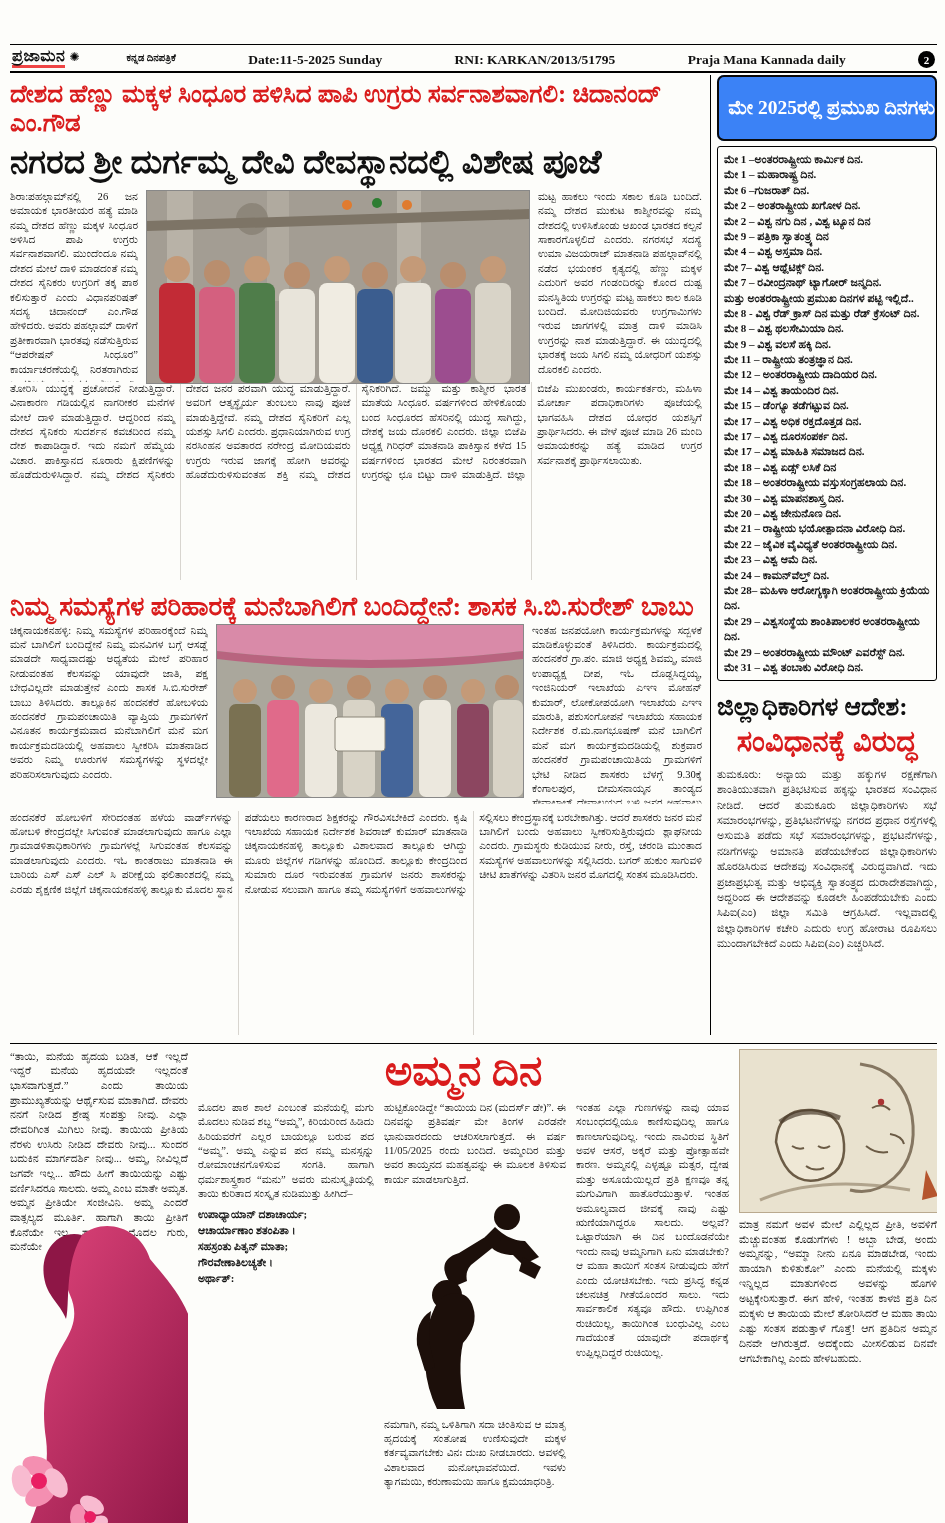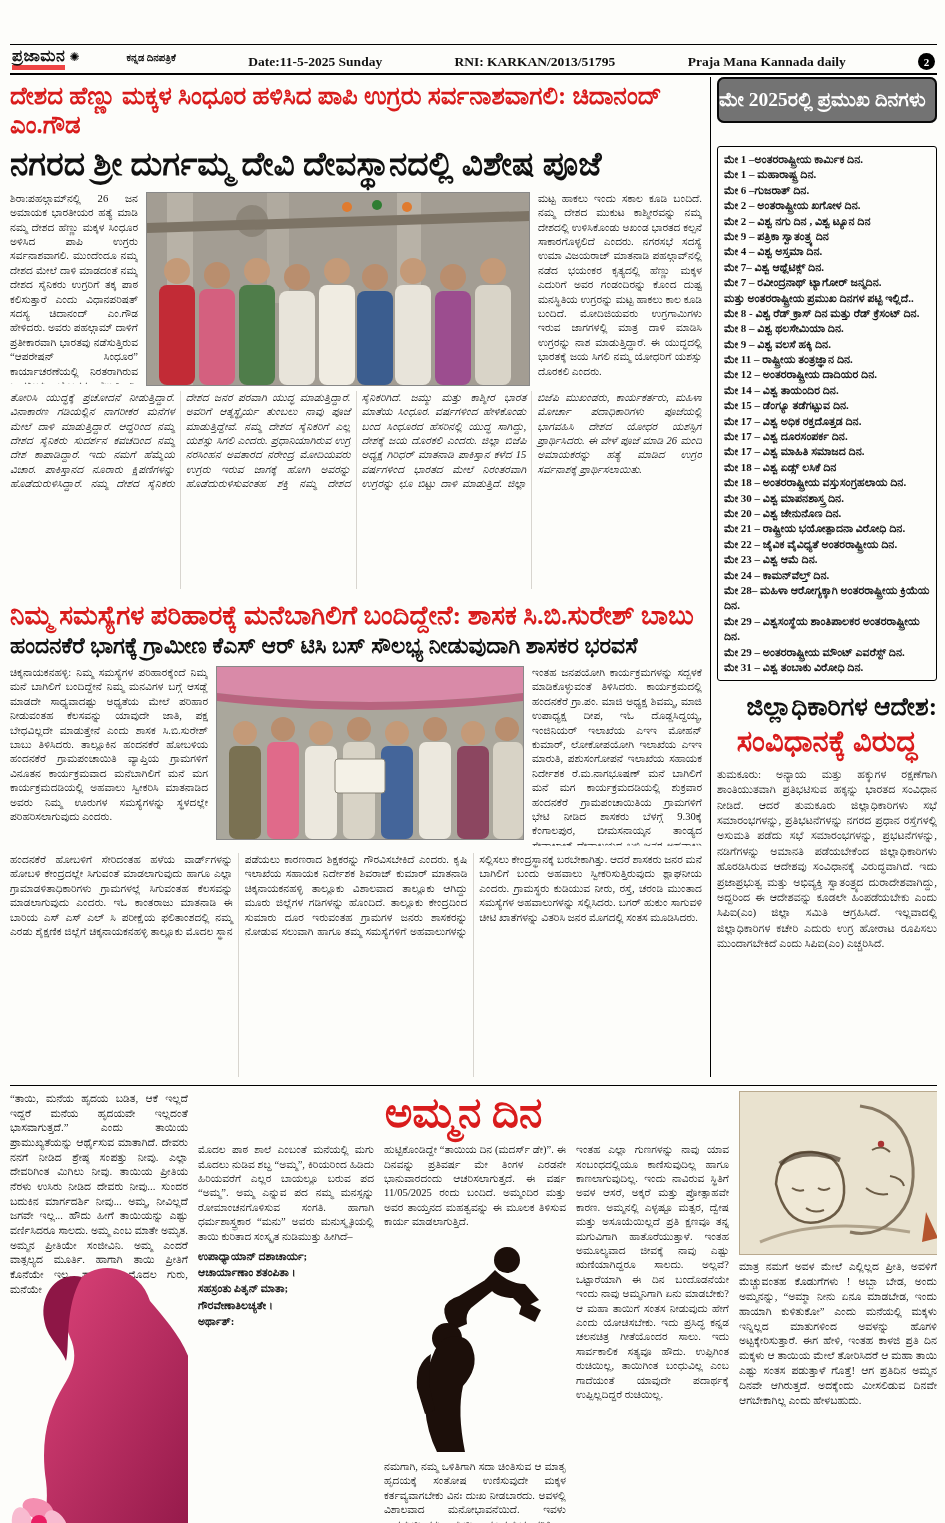--- a/index.html
+++ b/index.html
@@ -5,54 +5,54 @@
   html,body{margin:0;padding:0;background:#e8e8e4;}
   .page{
     width:945px;height:1523px;margin:0 auto;background:#fdfdfa;
     box-sizing:border-box;padding:44px 8px 6px 10px;position:relative;overflow:hidden;
     font-family:"Liberation Serif", serif;color:#111;
   }
   
   .topbar{display:flex;align-items:flex-end;justify-content:space-between;
     border-top:1px solid #000;border-bottom:2px solid #000;padding:2px 2px 3px;}
   .logo{display:flex;align-items:baseline;gap:4px;}
-  .logo-main{font-weight:bold;font-size:16px;letter-spacing:.5px;border-bottom:5px solid #ef4444;}
+  .logo-main{font-weight:bold;font-size:16px;letter-spacing:.5px;border-bottom:3px solid #ef4444;}
   .logo-emblem{color:#000;font-size:12px;}
   .logo-sub{font-size:10px;font-weight:bold;padding-left:43px;}
   .tb-item{font-weight:bold;font-size:13.5px;}
   .page-badge{width:17px;height:17px;border-radius:50%;background:#000;color:#fff;
     font-size:11px;font-weight:bold;display:flex;align-items:center;justify-content:center;}
   
   .main-grid{display:flex;gap:8px;margin-top:2px;}
   .left-zone{width:692px;flex:none;}
   .right-rail{flex:1;min-width:0;border-left:1.5px solid #000;padding-left:6px;}
   .strap{color:#d91c1c;font-weight:bold;font-size:24.5px;line-height:1.2;padding:4px 0 0;}
   .headline{font-size:33px;font-weight:bold;line-height:1.15;margin:6px 0 8px;}
   .bodytext{font-size:10.6px;line-height:1.36;text-align:justify;overflow:hidden;}
   .a1-top{display:flex;gap:8px;height:192px;}
   .a1-colL{width:128px;flex:none;}
   .photo-frame{flex:none;border:1px solid #888;background:#a8a29a;overflow:hidden;}
   .photo1{width:382px;height:192px;}
   .a1-colR{flex:1;min-width:0;}
-  .a1-bottom{margin-top:7px;column-count:4;column-gap:11px;column-rule:1px solid #d8d5cf;height:198px;font-style:italic;}
+  .a1-bottom{column-count:4;column-gap:11px;column-rule:1px solid #d8d5cf;height:198px;}
   .a2-head{color:#d91c1c;font-size:26px;font-weight:bold;line-height:1.15;margin:12px 0 2px;}
   .a2-sub{font-size:22px;font-weight:bold;line-height:1.2;margin:0 0 7px;}
   .a2-top{display:flex;gap:8px;height:180px;}
   .a2-colL{width:198px;flex:none;}
   .photo2{width:306px;height:172px;}
   .a2-colR{flex:1;min-width:0;}
   .a2-bottom{margin-top:7px;column-count:3;column-gap:12px;column-rule:1px solid #d8d5cf;height:224px;}
   
-  .days-title{background:#737373;color:#fff;font-size:19.5px;font-weight:bold;text-align:left;
-    padding:12px 2px;border-radius:7px;box-shadow:0 0 0 2px #0a0a0a inset;}
-  .days-box{border:1.5px solid #000;border-radius:3px;margin-top:23px;padding:5px 6px;
+  .days-title{background:#3b82f6;color:#fff;font-size:19.5px;font-weight:bold;text-align:right;
+    padding:22px 2px;border-radius:7px;box-shadow:0 0 0 2px #0a0a0a inset;}
+  .days-box{border:1.5px solid #000;border-radius:3px;margin-top:5px;padding:5px 6px;
     font-size:11px;font-weight:bold;line-height:1.4;}
   .days-box .list-item{margin:0;}
   .district{margin-top:12px;}
-  .district-h1{font-size:25px;font-weight:bold;text-align:right;line-height:1.1;}
+  .district-h1{font-size:25px;font-weight:bold;text-align:left;line-height:1.1;}
   .district-h2{font-size:29px;font-weight:bold;color:#d91c1c;text-align:center;margin:4px 0 8px;}
   .district-body{font-size:11px;line-height:1.4;text-align:justify;}
   
   .section-rule{border:none;border-top:1.5px solid #000;margin:8px 0 5px;}
   .mothers{display:flex;gap:10px;height:478px;overflow:hidden;}
   .m-left{width:178px;flex:none;font-size:10.8px;position:relative;}
   .m-left-art{position:absolute;left:-10px;bottom:-6px;}
   .m-center{flex:1;min-width:0;}
   .m-title{color:#d91c1c;font-size:42px;font-weight:bold;text-align:center;margin:0 0 8px;line-height:1.05;}
   .m-cols{display:flex;gap:10px;}
@@ -123,21 +123,20 @@
                 <rect x="328" y="92" width="36" height="100" rx="8" fill="#d9d4c8"></rect>
             </g>
           </svg>
         </figure>
         <div class="a1-colR bodytext">ಮಟ್ಟ ಹಾಕಲು ಇಂದು ಸಕಾಲ ಕೂಡಿ ಬಂದಿದೆ. ನಮ್ಮ ದೇಶದ ಮುಕುಟ ಕಾಶ್ಮೀರವನ್ನು ನಮ್ಮ ದೇಶದಲ್ಲಿ ಉಳಿಸಿಕೊಂಡು ಅಖಂಡ ಭಾರತದ ಕಲ್ಪನೆ ಸಾಕಾರಗೊಳ್ಳಲಿದೆ ಎಂದರು. ನಗರಸಭೆ ಸದಸ್ಯೆ ಉಮಾ ವಿಜಯರಾಜ್ ಮಾತನಾಡಿ ಪಹಲ್ಗಾವ್‌ನಲ್ಲಿ ನಡೆದ ಭಯಂಕರ ಕೃತ್ಯದಲ್ಲಿ ಹೆಣ್ಣು ಮಕ್ಕಳ ಎದುರಿಗೆ ಅವರ ಗಂಡಂದಿರನ್ನು ಕೊಂದ ದುಷ್ಟ ಮನಸ್ಥಿತಿಯ ಉಗ್ರರನ್ನು ಮಟ್ಟ ಹಾಕಲು ಕಾಲ ಕೂಡಿ ಬಂದಿದೆ. ಮೋದಿಜಿಯವರು ಉಗ್ರಗಾಮಿಗಳು ಇರುವ ಜಾಗಗಳಲ್ಲಿ ಮಾತ್ರ ದಾಳಿ ಮಾಡಿಸಿ ಉಗ್ರರನ್ನು ನಾಶ ಮಾಡುತ್ತಿದ್ದಾರೆ. ಈ ಯುದ್ಧದಲ್ಲಿ ಭಾರತಕ್ಕೆ ಜಯ ಸಿಗಲಿ ನಮ್ಮ ಯೋಧರಿಗೆ ಯಶಸ್ಸು ದೊರಕಲಿ ಎಂದರು.</div>
       </div>
 
       <div class="a1-bottom bodytext">ತೋರಿಸಿ ಯುದ್ಧಕ್ಕೆ ಪ್ರಚೋದನೆ ನೀಡುತ್ತಿದ್ದಾರೆ. ವಿನಾಕಾರಣ ಗಡಿಯಲ್ಲಿನ ನಾಗರೀಕರ ಮನೆಗಳ ಮೇಲೆ ದಾಳಿ ಮಾಡುತ್ತಿದ್ದಾರೆ. ಆದ್ದರಿಂದ ನಮ್ಮ ದೇಶದ ಸೈನಿಕರು ಸುದರ್ಶನ ಕವಚದಿಂದ ನಮ್ಮ ದೇಶ ಕಾಪಾಡಿದ್ದಾರೆ. ಇದು ನಮಗೆ ಹೆಮ್ಮೆಯ ವಿಚಾರ. ಪಾಕಿಸ್ತಾನದ ನೂರಾರು ಕ್ಷಿಪಣಿಗಳನ್ನು ಹೊಡೆದುರುಳಿಸಿದ್ದಾರೆ. ನಮ್ಮ ದೇಶದ ಸೈನಿಕರು ದೇಶದ ಜನರ ಪರವಾಗಿ ಯುದ್ಧ ಮಾಡುತ್ತಿದ್ದಾರೆ. ಅವರಿಗೆ ಆತ್ಮಸ್ಥೈರ್ಯ ತುಂಬಲು ನಾವು ಪೂಜೆ ಮಾಡುತ್ತಿದ್ದೇವೆ. ನಮ್ಮ ದೇಶದ ಸೈನಿಕರಿಗೆ ಎಲ್ಲ ಯಶಸ್ಸು ಸಿಗಲಿ ಎಂದರು. ಪ್ರಧಾನಿಯಾಗಿರುವ ಉಗ್ರ ನರಸಿಂಹನ ಅವತಾರದ ನರೇಂದ್ರ ಮೋದಿಯವರು ಉಗ್ರರು ಇರುವ ಜಾಗಕ್ಕೆ ಹೋಗಿ ಅವರನ್ನು ಹೊಡೆದುರುಳಿಸುವಂತಹ ಶಕ್ತಿ ನಮ್ಮ ದೇಶದ ಸೈನಿಕರಿಗಿದೆ. ಜಮ್ಮು ಮತ್ತು ಕಾಶ್ಮೀರ ಭಾರತ ಮಾತೆಯ ಸಿಂಧೂರ. ವರ್ಷಗಳಿಂದ ಹೇಳಿಕೊಂಡು ಬಂದ ಸಿಂಧೂರದ ಹೆಸರಿನಲ್ಲಿ ಯುದ್ಧ ಸಾಗಿದ್ದು, ದೇಶಕ್ಕೆ ಜಯ ದೊರಕಲಿ ಎಂದರು. ಜಿಲ್ಲಾ ಬಿಜೆಪಿ ಅಧ್ಯಕ್ಷ ಗಿರಿಧರ್ ಮಾತನಾಡಿ ಪಾಕಿಸ್ತಾನ ಕಳೆದ 15 ವರ್ಷಗಳಿಂದ ಭಾರತದ ಮೇಲೆ ನಿರಂತರವಾಗಿ ಉಗ್ರರನ್ನು ಛೂ ಬಿಟ್ಟು ದಾಳಿ ಮಾಡುತ್ತಿದೆ. ಜಿಲ್ಲಾ ಬಿಜೆಪಿ ಮುಖಂಡರು, ಕಾರ್ಯಕರ್ತರು, ಮಹಿಳಾ ಮೋರ್ಚಾ ಪದಾಧಿಕಾರಿಗಳು ಪೂಜೆಯಲ್ಲಿ ಭಾಗವಹಿಸಿ ದೇಶದ ಯೋಧರ ಯಶಸ್ಸಿಗೆ ಪ್ರಾರ್ಥಿಸಿದರು. ಈ ವೇಳೆ ಪೂಜೆ ಮಾಡಿ 26 ಮಂದಿ ಅಮಾಯಕರನ್ನು ಹತ್ಯೆ ಮಾಡಿದ ಉಗ್ರರ ಸರ್ವನಾಶಕ್ಕೆ ಪ್ರಾರ್ಥಿಸಲಾಯಿತು.</div>
 
       <h2 class="a2-head">ನಿಮ್ಮ ಸಮಸ್ಯೆಗಳ ಪರಿಹಾರಕ್ಕೆ ಮನೆಬಾಗಿಲಿಗೆ ಬಂದಿದ್ದೇನೆ: ಶಾಸಕ ಸಿ.ಬಿ.ಸುರೇಶ್ ಬಾಬು</h2>
-      <h3 class="a2-sub">ಹಂದನಕೆರೆ ಭಾಗಕ್ಕೆ ಗ್ರಾಮೀಣ ಕೆಎಸ್ ಆರ್ ಟಿಸಿ ಬಸ್ ಸೌಲಭ್ಯ ನೀಡುವುದಾಗಿ ಶಾಸಕರ ಭರವಸೆ</h3>
 
       <div class="a2-top">
         <div class="a2-colL bodytext">ಚಿಕ್ಕನಾಯಕನಹಳ್ಳಿ: ನಿಮ್ಮ ಸಮಸ್ಯೆಗಳ ಪರಿಹಾರಕ್ಕೆಂದೆ ನಿಮ್ಮ ಮನೆ ಬಾಗಿಲಿಗೆ ಬಂದಿದ್ದೇನೆ ನಿಮ್ಮ ಮನವಿಗಳ ಬಗ್ಗೆ ಆಸಡ್ಡೆ ಮಾಡದೇ ಸಾಧ್ಯವಾದಷ್ಟು ಅಧ್ಯತೆಯ ಮೇಲೆ ಪರಿಹಾರ ನೀಡುವಂತಹ ಕೆಲಸವನ್ನು ಯಾವುದೇ ಜಾತಿ, ಪಕ್ಷ ಬೇಧವಿಲ್ಲದೇ ಮಾಡುತ್ತೇನೆ ಎಂದು ಶಾಸಕ ಸಿ.ಬಿ.ಸುರೇಶ್ ಬಾಬು ತಿಳಿಸಿದರು. ತಾಲ್ಲೂಕಿನ ಹಂದನಕೆರೆ ಹೋಬಳಿಯ ಹಂದನಕೆರೆ ಗ್ರಾಮಪಂಚಾಯಿತಿ ವ್ಯಾಪ್ತಿಯ ಗ್ರಾಮಗಳಿಗೆ ವಿನೂತನ ಕಾರ್ಯಕ್ರಮವಾದ ಮನೆಬಾಗಿಲಿಗೆ ಮನೆ ಮಗ ಕಾರ್ಯಕ್ರಮದಡಿಯಲ್ಲಿ ಅಹವಾಲು ಸ್ವೀಕರಿಸಿ ಮಾತನಾಡಿದ ಅವರು ನಿಮ್ಮ ಊರುಗಳ ಸಮಸ್ಯೆಗಳನ್ನು ಸ್ಥಳದಲ್ಲೇ ಪರಿಹರಿಸಲಾಗುವುದು ಎಂದರು.</div>
         <figure class="photo-frame photo2" style="margin:0">
           <svg width="306" height="172" viewBox="0 0 306 172">
             <rect width="306" height="172" fill="#aaa79c"></rect>
             <path d="M0,0 L306,0 L306,26 Q153,44 0,26 Z" fill="#d98aa8"></path>
             <path d="M0,26 Q153,44 306,26 L306,34 Q153,52 0,34 Z" fill="#b8647f"></path>
             <g>
               <circle cx="28" cy="66" r="12" fill="#c49a78"></circle>

